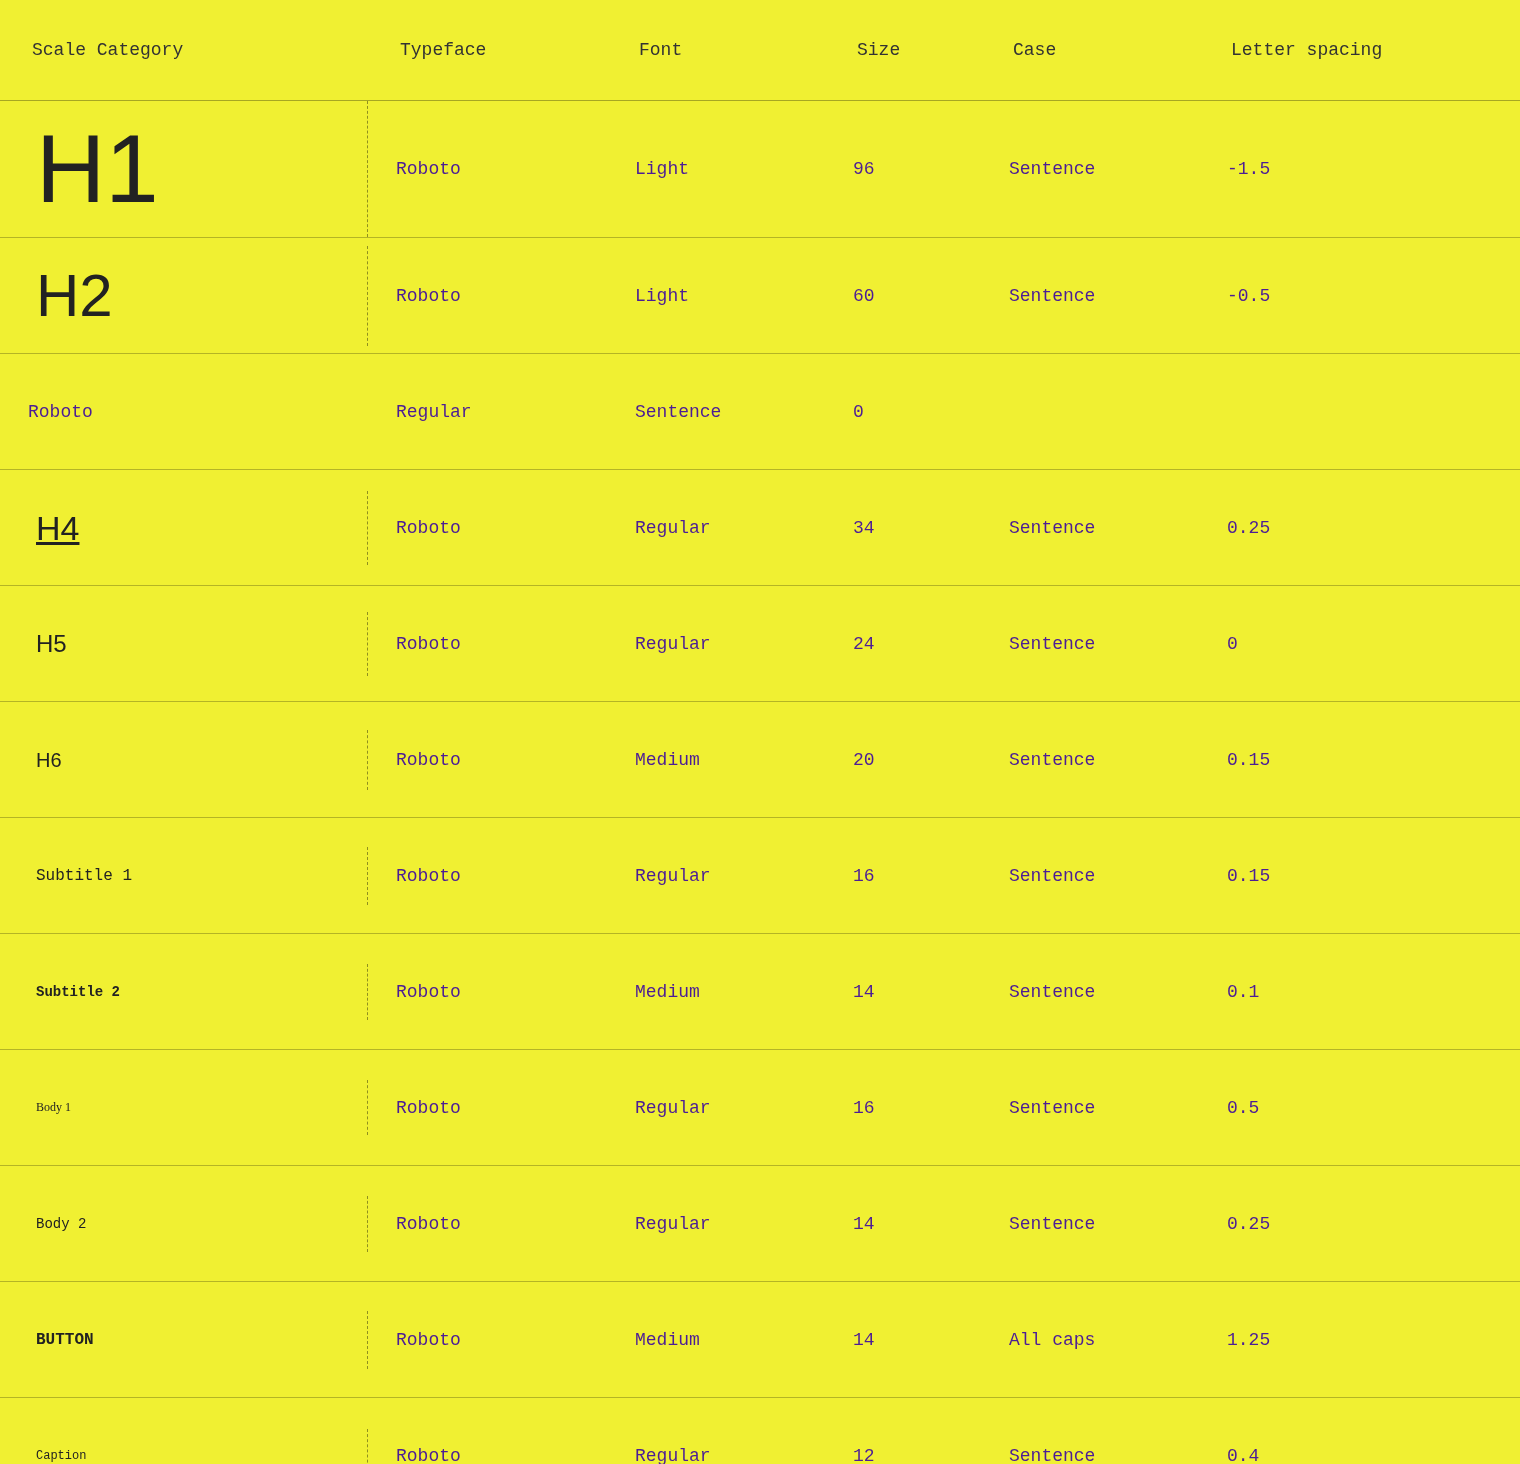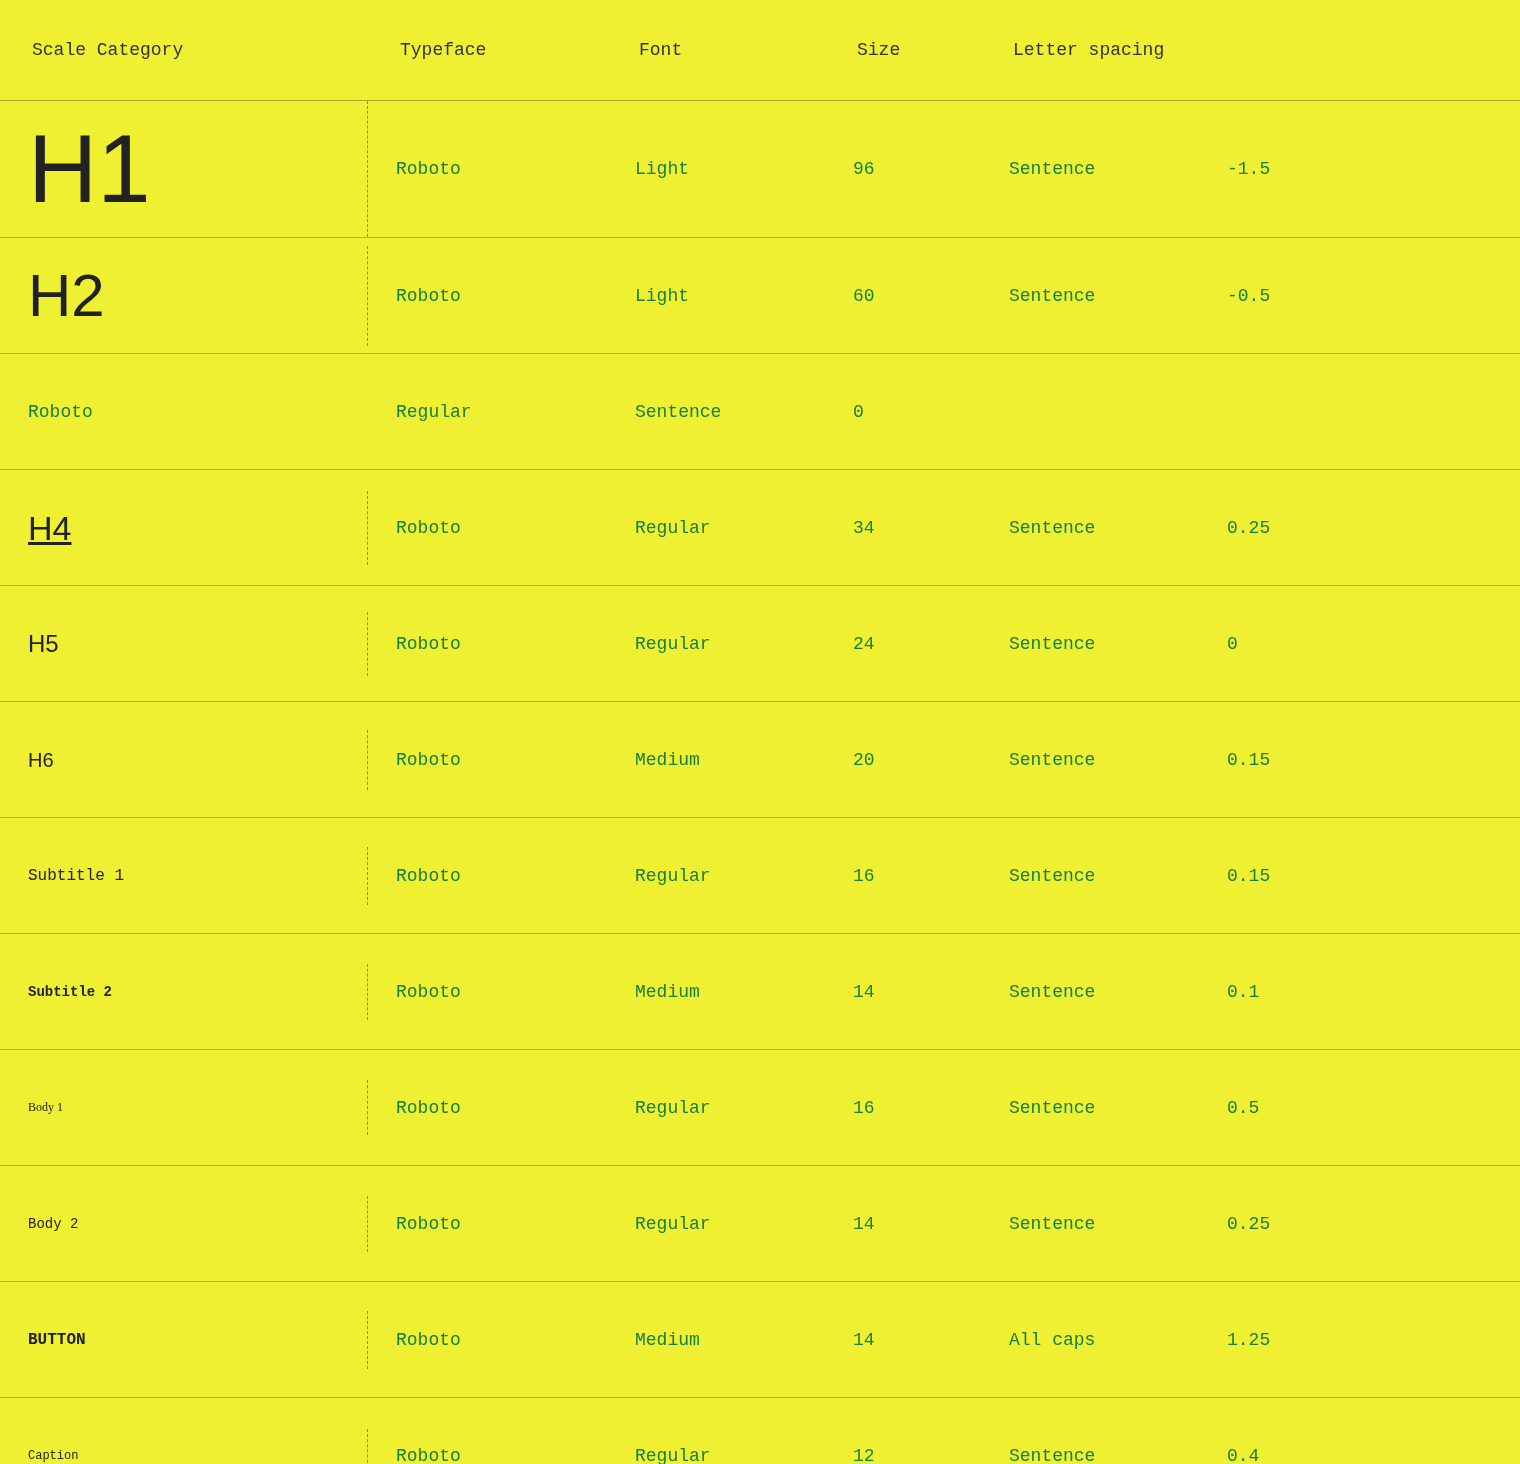--- a/index.html
+++ b/index.html
@@ -38,25 +38,25 @@
       grid-template-columns: 368px 239px 218px 156px 218px 321px;
       border-bottom: 1px solid rgba(0,0,0,0.25);
       min-height: 116px;
       align-items: center;
     }
 
     .cell {
       padding: 20px 28px;
       font-family: 'Courier New', Courier, monospace;
       font-size: 18px;
-      color: #15803d;
+      color: #4c1d95;
     }
 
     .scale-cell {
-      padding: 20px 28px;
+      padding: 20px 36px;
       display: flex;
       align-items: flex-start;
       border-right: 1px dashed rgba(0,0,0,0.4);
     }
 
     .scale-label {
       font-family: Arial, Helvetica, sans-serif;
       color: #222;
     }
 
@@ -76,20 +76,21 @@
   </style>
 </head>
 <body>
 
 <div class="table-container">
   <div class="header-row">
     <div class="header-cell">Scale Category</div>
     <div class="header-cell">Typeface</div>
     <div class="header-cell">Font</div>
     <div class="header-cell">Size</div>
+    <div class="header-cell">Case</div>
     <div class="header-cell">Letter spacing</div>
   </div>
 
   <div id="table-body">
 
   <div class="data-row">
       <div class="scale-cell">
         <span class="scale-label h1-label">H1</span>
       </div>
       <div class="cell">Roboto</div>

